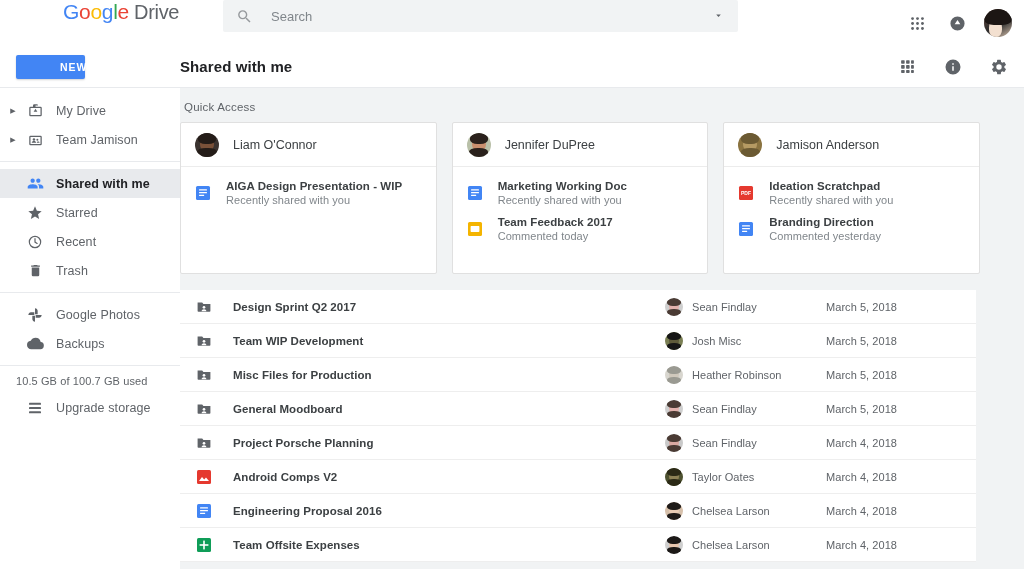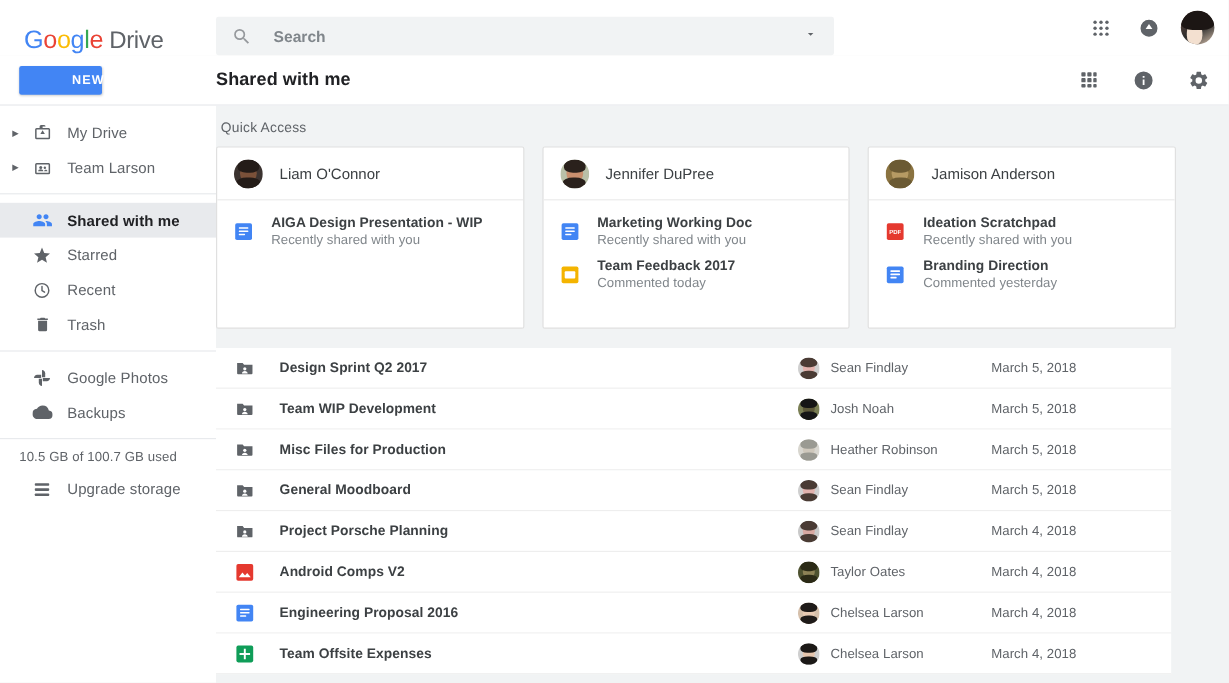--- a/index.html
+++ b/index.html
@@ -7,43 +7,42 @@
     width: 1024px; height: 569px;
     overflow: hidden;
     font-family: "Liberation Sans", sans-serif;
     background: #f1f1f1;
     -webkit-font-smoothing: antialiased;
   }
   .app { width: 1024px; height: 569px; position: relative; background: #f1f3f4; }
 
   
   .topbar {
-    height: 46px; background: #fff; display: flex; align-items: flex-end;
-    position: relative; z-index: 5;
+    height: 46px; background: #fff; display: flex; align-items: flex-start;
+    position: relative; z-index: 5; padding-left: 43px;
   }
   .brand {
     width: 180px; padding-left: 20px; display: flex; align-items: baseline;
     font-size: 21px; letter-spacing: -0.3px;
   }
   .g-logo { font-size: 21px; font-weight: 400; }
   .g-b { color: #4285f4; } .g-r { color: #ea4335; } .g-y { color: #fbbc05; }
   .g-g { color: #34a853; }
   .brand-drive { color: #5f6368; margin-left: 5px; font-size: 20px; font-weight: 400; }
 
   .searchwrap {
     width: 515px; height: 32px; margin-left: 0px;
     background: #f1f3f4; border-radius: 2px;
     display: flex; align-items: center; position: relative;
   }
   .search-ico { margin-left: 13px; display: flex; opacity: .62; }
   .search-input {
     border: none; background: transparent; outline: none; flex: 1;
     margin-left: 18px; font-size: 13px; color: #3c4043;
     font-family: "Liberation Sans", sans-serif;
-    font-weight: bold;
   }
   .search-input::placeholder { color: #80868b; }
   .search-caret { margin-right: 14px; cursor: pointer; }
 
   .topbar-right {
     position: absolute; right: 12px; top: 0; height: 46px;
     display: flex; align-items: center; gap: 14px;
   }
   .icon-btn {
     width: 26px; height: 26px; display: flex; align-items: center;
@@ -275,21 +274,21 @@
       <div class="nav-item">
         <span class="nav-arrow">▶</span>
         <span class="nav-ico">
           <svg width="15" height="15" viewBox="0 0 24 24">
               <path fill="currentColor" d="M20 6H4a2 2 0 00-2 2v11a2 2 0 002 2h16a2 2 0 002-2V8a2 2 0 00-2-2zm0 13H4V8h16v11z"></path>
               <circle fill="currentColor" cx="9.5" cy="12" r="2"></circle>
               <circle fill="currentColor" cx="15" cy="12.5" r="1.6"></circle>
               <path fill="currentColor" d="M6 17c0-1.6 1.6-2.6 3.5-2.6S13 15.4 13 17H6zm8 0c0-1.2 1-2 2.2-2s2.3.8 2.3 2h-4.5z"></path>
             </svg>
         </span>
-        <span class="nav-label">Team Larson</span>
+        <span class="nav-label">Team Jamison</span>
       </div>
 
       <div class="nav-sep"></div>
 
       <div class="nav-item active">
         <span class="nav-arrow"></span>
         <span class="nav-ico">
           <svg width="17" height="17" viewBox="0 0 24 24">
               <path fill="currentColor" d="M16 11c1.66 0 2.99-1.34 2.99-3S17.66 5 16 5c-1.66 0-3 1.34-3 3s1.34 3 3 3zm-8 0c1.66 0 2.99-1.34 2.99-3S9.66 5 8 5C6.34 5 5 6.34 5 8s1.34 3 3 3zm0 2c-2.33 0-7 1.17-7 3.5V19h14v-2.5c0-2.33-4.67-3.5-7-3.5zm8 0c-.29 0-.62.02-.97.05 1.16.84 1.97 1.97 1.97 3.45V19h6v-2.5c0-2.33-4.67-3.5-7-3.5z"></path>
             </svg>
@@ -518,21 +517,21 @@
       <span class="tname-txt">Team WIP Development</span>
     </div>
     <div class="tshared">
       <span class="tav">
                   <div class="face" style="background:#7a7f54;">
     <div class="skin" style="left:3.78px;top:3.6px;width:10.44px;height:11.16px;background:#5e5a3a;"></div>
     <div class="hair" style="left:2.16px;top:0.72px;width:13.68px;height:7.56px;background:#161616;"></div>
     <div class="body" style="left:1.8px;width:14.4px;height:6.12px;background:#161616;"></div>
   </div>
                 </span>
-      <span class="tshared-txt">Josh Noah</span>
+      <span class="tshared-txt">Josh Misc</span>
     </div>
     <div class="tdate">March 5, 2018</div>
             </div>
             <div class="trow">
               <div class="tname">
       <span class="tname-ico"><svg width="16" height="16" viewBox="0 0 16 16">
                     <path d="M1.6 3.4h4.6l1.2 1.5h7V12a.8.8 0 01-.8.8H2.4a.8.8 0 01-.8-.8V3.4z" fill="#5f6368"></path>
                     <circle cx="8" cy="8.3" r="1.35" fill="#fff"></circle>
                     <path d="M5.6 12.2c0-1.25 1.1-2 2.4-2s2.4.75 2.4 2H5.6z" fill="#fff"></path>
                   </svg></span>

